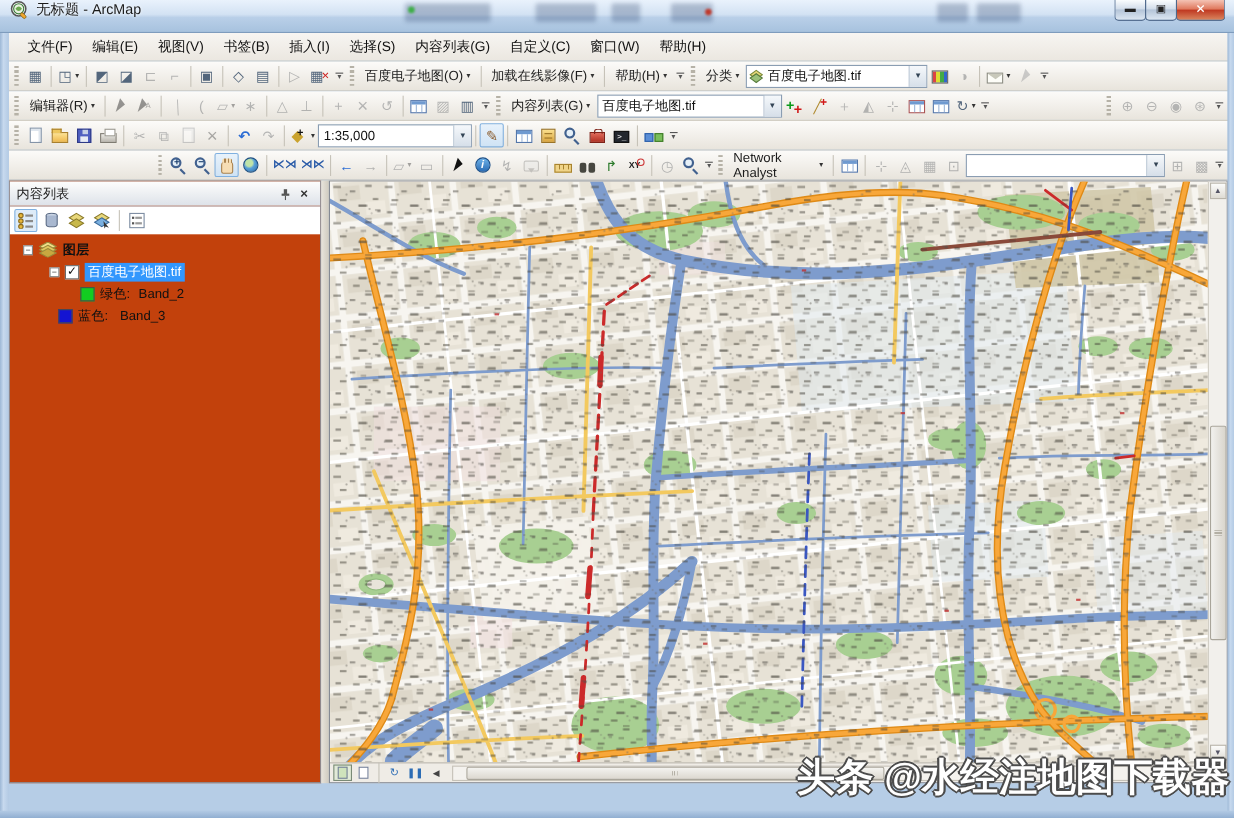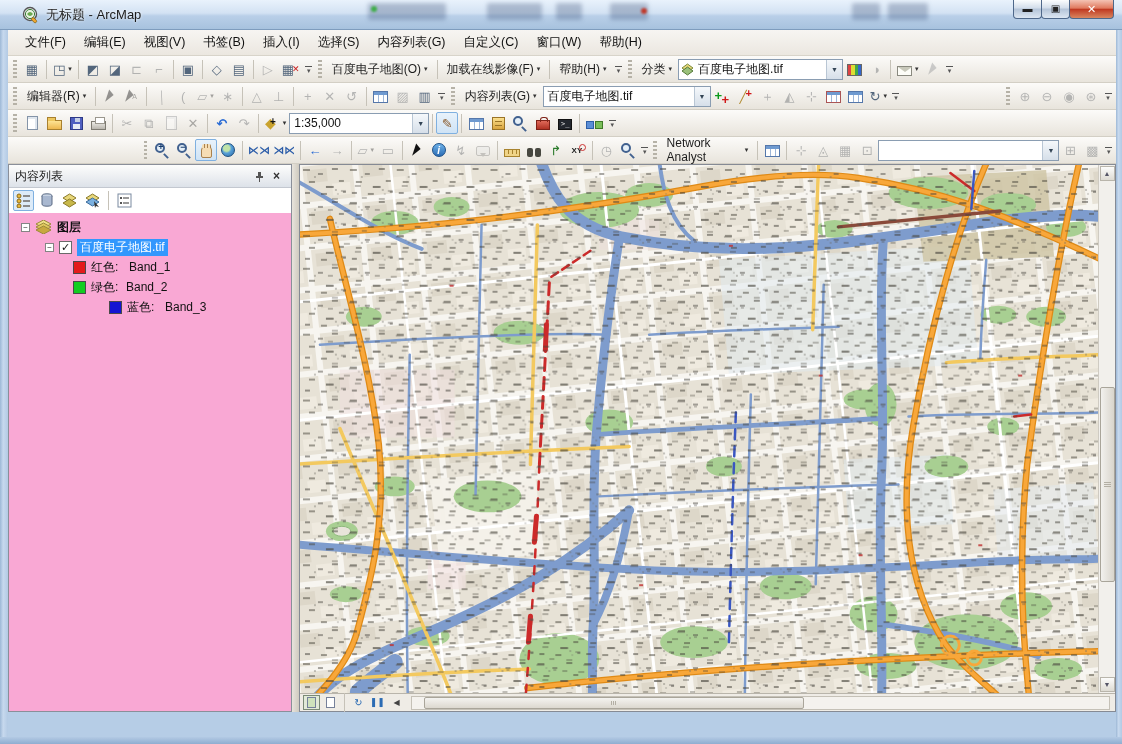--- a/index.html
+++ b/index.html
@@ -4,21 +4,21 @@
 <style>
 *{box-sizing:border-box;margin:0;padding:0}
 html,body{width:1122px;height:744px}
 body{position:relative;font-family:"Liberation Sans","DejaVu Sans",sans-serif;background:#b6cde6;overflow:hidden}
 .win{position:absolute;inset:0}
 
 .frame-left,.frame-right{position:absolute;top:30px;bottom:0;width:8px;background:linear-gradient(90deg,#9db8d6,#c7d9ee 40%,#b3cae4);z-index:5}
 .frame-left{left:0}.frame-right{right:0;width:6px}
 .frame-bottom{position:absolute;left:0;right:0;bottom:0;height:7px;background:linear-gradient(#b3cae4,#8fadd0);z-index:5}
 
-.titlebar{position:absolute;left:0;top:0;right:0;height:30px;background:linear-gradient(#e9f2fc 0%,#d3e2f3 45%,#b9cfe8 55%,#a7c2de 100%);border-bottom:1px solid #7e9cbd;display:flex;align-items:center;padding-left:22px;z-index:6}
+.titlebar{position:absolute;left:0;top:0;right:0;height:30px;background:linear-gradient(#e9f2fc 0%,#d3e2f3 45%,#b9cfe8 55%,#a7c2de 100%);border-bottom:1px solid #7e9cbd;display:flex;padding-left:9px;z-index:6}
 .apptitle{font-size:13px;color:#1a1a1a;margin-left:6px;text-shadow:0 0 3px #fff}
 .gp{position:absolute;top:3px;height:17px;background:rgba(28,52,92,.26);filter:blur(2px);border-radius:2px}
 .gdot{position:absolute;width:6px;height:6px;border-radius:50%;filter:blur(1px)}
 .winbtns{position:absolute;right:8px;top:0;display:flex;z-index:7}
 .wbtn{width:29px;height:19px;border:1px solid #4e688a;border-top:none;background:linear-gradient(#fbfdfe,#d2ddea 45%,#b4c4d8 50%,#dde7f2);display:flex;align-items:center;justify-content:center;font-size:10px;color:#222;border-radius:0 0 4px 4px;margin-left:-1px}
 .wbtn.close{width:45px;background:linear-gradient(#f4c3b4,#e07a5f 45%,#c03a22 52%,#d9865f);color:#fff;font-weight:bold;font-size:11px}
 
 .menubar{position:absolute;left:8px;right:6px;top:30px;height:26px;background:linear-gradient(#f7f5f2,#ebe7e0);border-bottom:1px solid #d8d4ca;display:flex;align-items:center;padding-left:8px;font-size:12.5px;color:#111;z-index:4}
 .mitem{padding:4px 9px;cursor:default}
 
@@ -84,21 +84,21 @@
 .ic-crosses::after{content:"+";position:absolute;left:8px;top:3px;color:#d01818;font-weight:bold;font-size:13px}
 .ic-wand{width:17px;height:15px}
 .ic-wand::before{content:"╱";position:absolute;left:3px;top:1px;color:#b08a2e;font-size:12px;font-weight:bold}
 .ic-wand::after{content:"+";position:absolute;left:9px;top:-2px;color:#d01818;font-size:11px;font-weight:bold}
 .ic-envelope{width:15px;height:10px;background:#fdfdf8;border:1px solid #8a8a80;margin-top:3px}
 .ic-envelope::before{content:"";position:absolute;left:0;top:0;border:5px solid transparent;border-top:5px solid #c8c8ba;border-left-width:7px;border-right-width:7px}
 .cursor-tri{width:0;height:0;border-left:6px solid #111;border-top:4px solid transparent;border-bottom:9px solid transparent;transform:rotate(18deg)}
 .cursor-tri.gray{border-left-color:#8a93a0}
 
 .main{position:absolute;left:8px;right:6px;top:164px;bottom:32px;display:flex;z-index:3}
-.toc{width:284px;background:#f9a8d4;border:1px solid #8a8f99;display:flex;flex-direction:column}
+.toc{width:284px;background:#c2410c;border:1px solid #8a8f99;display:flex;flex-direction:column}
 .toc-head{height:23px;background:linear-gradient(#fdfdfc,#dde2e9);border-bottom:1px solid #c3c8d0;display:flex;align-items:center;padding:0 6px;font-size:12px;color:#222}
 .toc-head .sp{flex:1}
 .hbtn{width:17px;height:17px;display:flex;align-items:center;justify-content:center;color:#333;font-size:12px}
 .toc-tools{height:25px;display:flex;align-items:center;padding:2px 4px;gap:2px;background:#fff}
 .tocbtn{width:21px;height:21px;display:flex;align-items:center;justify-content:center;border:1px solid transparent;border-radius:2px}
 .tocbtn.selected{border-color:#7fb0e0;background:#ddebf8}
 .tree{flex:1;font-size:12px;color:#111;padding-top:4px}
 .trow{height:20px;display:flex;align-items:center;gap:5px}
 .expander{width:9px;height:9px;border:1px solid #848484;background:#fff;font-size:8px;line-height:7px;text-align:center;color:#333;flex:none}
 .cbx{width:13px;height:13px;border:1px solid #6a6a6a;background:#fff;font-size:11px;line-height:11px;text-align:center;flex:none}
@@ -627,30 +627,25 @@
               <polygon points="8.5,6 16,10 8.5,14 1,10" fill="#c8a840" stroke="#9a8a3a"></polygon>
             </svg>
           <span class="bold">图层</span>
         </div>
         <div class="trow" style="padding-left:36px">
           <span class="expander">−</span>
           <span class="cbx"></span>
           <span class="sel-label">百度电子地图.tif</span>
         </div>
         <div class="trow" style="padding-left:64px">
-          <span class="ic ic-chip" style="background:#e31b1b"></span>
-          <span style="width:33px">红色:</span>
-          <span>Band_1</span>
-        </div>
-        <div class="trow" style="padding-left:64px">
           <span class="ic ic-chip" style="background:#12cd21"></span>
           <span style="width:30px">绿色:</span>
           <span>Band_2</span>
         </div>
-        <div class="trow" style="padding-left:100px">
+        <div class="trow" style="padding-left:44px">
           <span class="ic ic-chip" style="background:#1414d2"></span>
           <span style="width:33px">蓝色:</span>
           <span>Band_3</span>
         </div>
       </div>
     </div>
 
     <div class="splitter"></div>
 
     <div class="mapview">
@@ -841,17 +836,18 @@
             <span class="g" style="color:#444;font-size:8px">◀</span>
           </span>
         <span class="hscroll">
           <span class="hs-thumb" style="left:12px;width:380px"></span>
         </span>
       </div>
     </div>
   </div>
 
 
+  <div class="watermark">头条 @水经注地图下载器</div>
 
   <div class="frame-left"></div>
   <div class="frame-right"></div>
   <div class="frame-bottom"></div>
 </div>
 
 </body></html>

